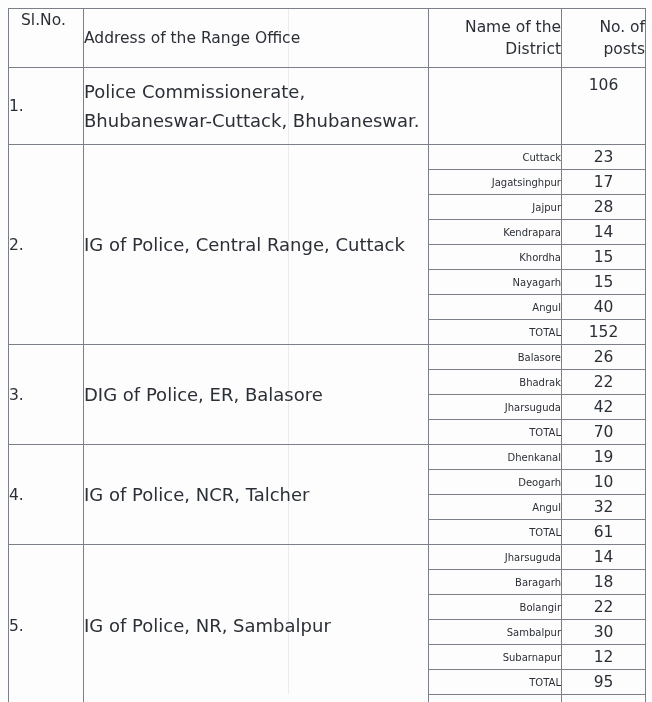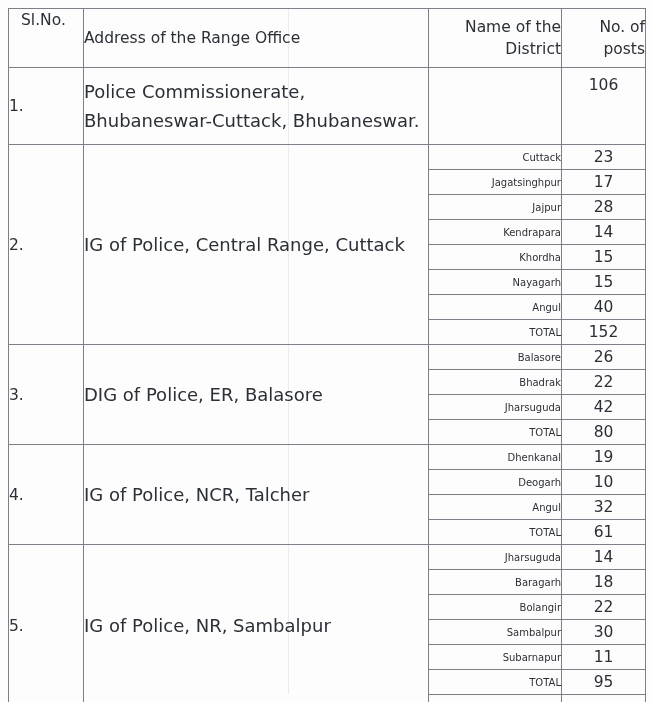--- a/index.html
+++ b/index.html
@@ -195,21 +195,21 @@
       <tr>
         <td class="district-cell">Bhadrak</td>
         <td class="posts-cell">22</td>
       </tr>
       <tr>
         <td class="district-cell">Jharsuguda</td>
         <td class="posts-cell">42</td>
       </tr>
       <tr>
         <td class="district-cell">TOTAL</td>
-        <td class="posts-cell">80</td>
+        <td class="posts-cell">70</td>
       </tr>
 
       <tr>
         <td class="slno-cell" rowspan="4">4.</td>
         <td class="addr-cell nowrap" rowspan="4">IG of Police, NCR, Talcher</td>
         <td class="district-cell">Dhenkanal</td>
         <td class="posts-cell">19</td>
       </tr>
       <tr>
         <td class="district-cell">Deogarh</td>
@@ -237,21 +237,21 @@
       <tr>
         <td class="district-cell">Bolangir</td>
         <td class="posts-cell">22</td>
       </tr>
       <tr>
         <td class="district-cell">Sambalpur</td>
         <td class="posts-cell">30</td>
       </tr>
       <tr>
         <td class="district-cell">Subarnapur</td>
-        <td class="posts-cell">11</td>
+        <td class="posts-cell">12</td>
       </tr>
       <tr>
         <td class="district-cell bold">TOTAL</td>
         <td class="posts-cell bold">95</td>
       </tr>
       <tr>
         <td class="district-cell filler"></td>
         <td class="posts-cell filler"></td>
       </tr>
 

